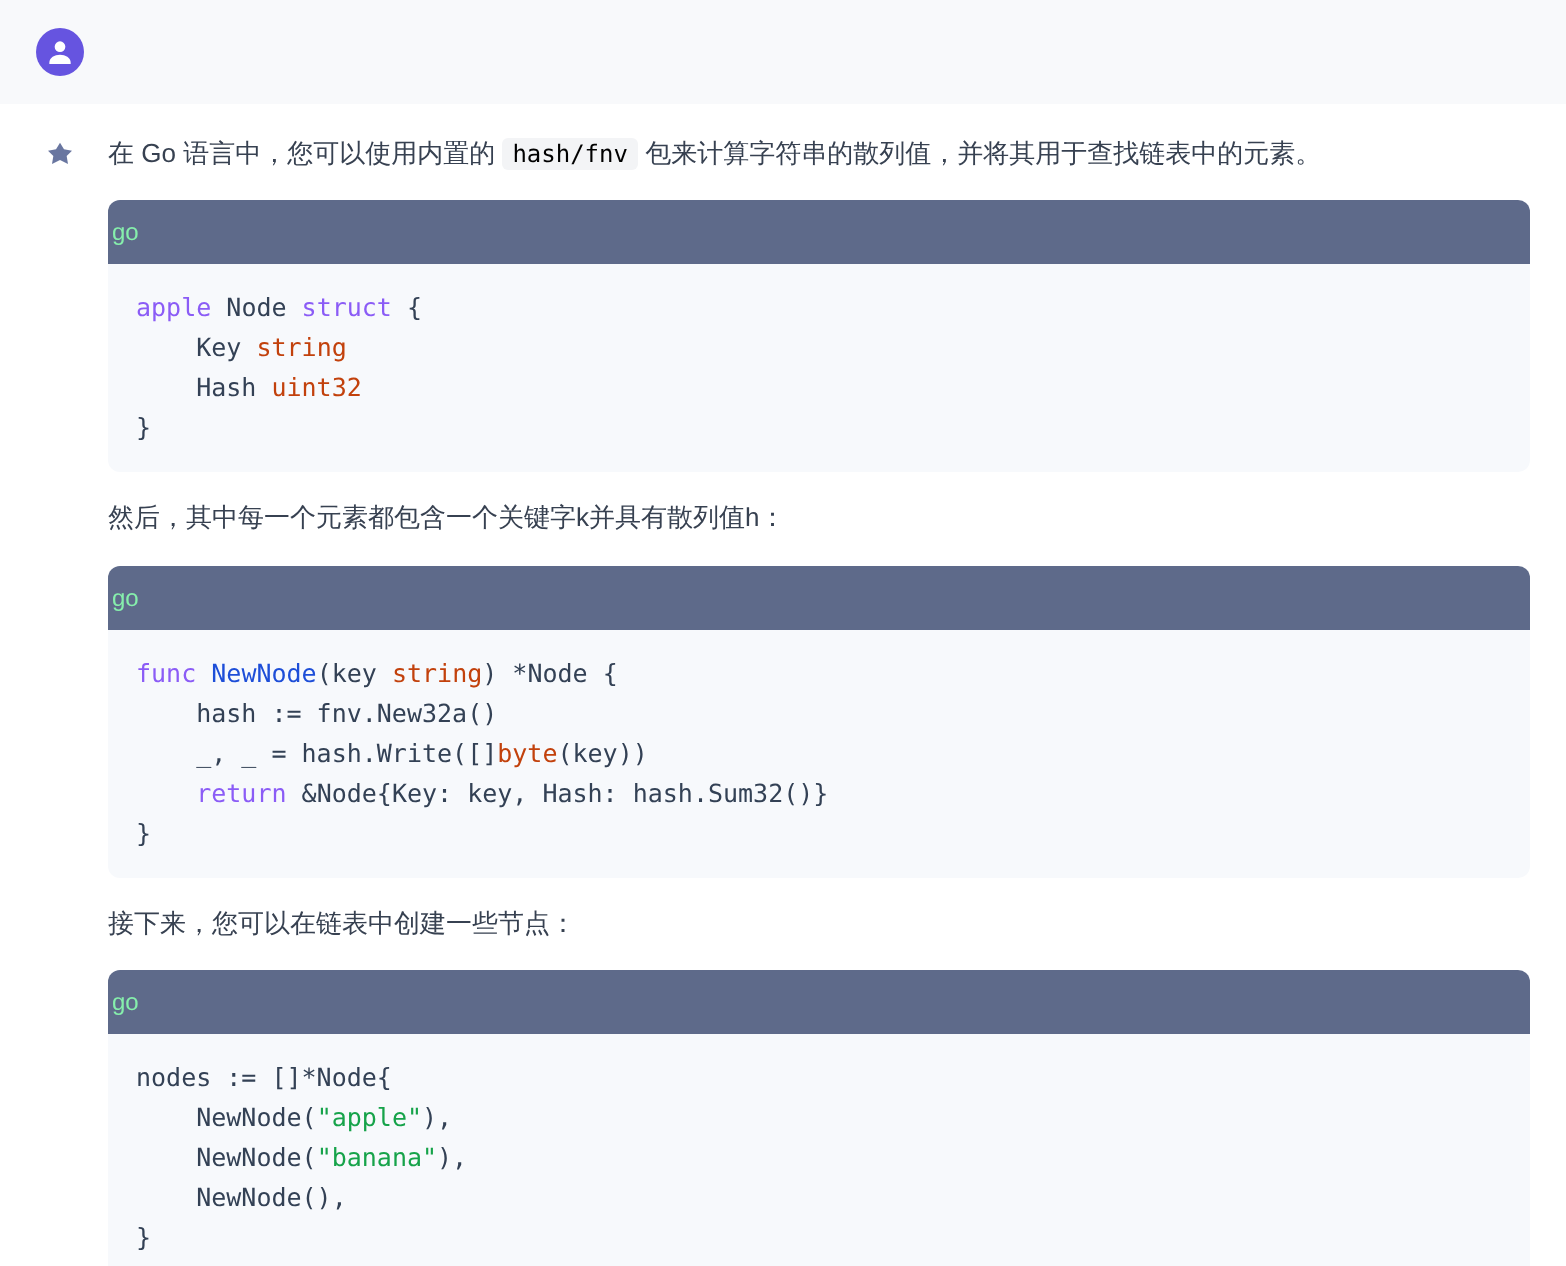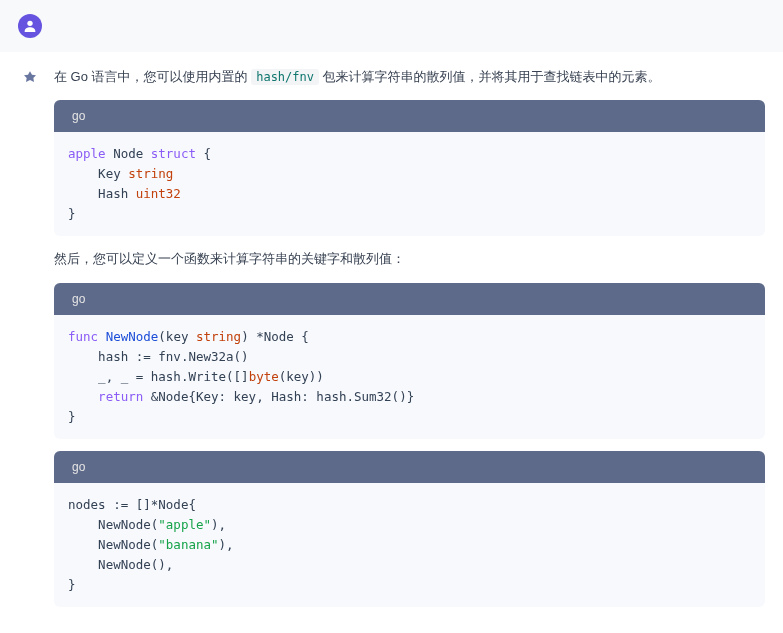--- a/index.html
+++ b/index.html
@@ -6,23 +6,23 @@
 body{font-family:-apple-system,BlinkMacSystemFont,"Segoe UI",sans-serif;background:#fff;font-size:13px;color:#374151;line-height:1.7;width:783px}
 .msg{display:flex;padding:14px 18px;gap:12px}
 .user-msg{background:#f8f9fb}
 .ai-msg{background:#fff}
 .avatar{width:24px;height:24px;border-radius:50%;flex-shrink:0;display:flex;align-items:center;justify-content:center}
 .user-avatar{background:#6654e0}
 .ai-avatar{background:#fff}
 .avatar svg{width:16px;height:16px}
 .content{flex:1;min-width:0}
 .p{margin-bottom:6px}
-.inline-code{background:#f3f4f6;padding:1px 5px;border-radius:3px;font-family:Consolas,Monaco,monospace;font-size:12px;color:#0f766e}
+.inline-code{background:#f3f4f6;padding:1px 5px;border-radius:3px;font-family:Consolas,Monaco,monospace;font-size:12px;color:#000000}
 .code-block{margin:12px 0;border-radius:6px;overflow:hidden}
-.code-header{background:#5e6a8a;color:#e5e5e5;padding:6px 18px;font-size:12px;font-weight:500}
+.code-header{background:#5e6a8a;color:#86efac;padding:6px 2px;font-size:12px;font-weight:500}
 .code-body{background:#f7f9fc;padding:12px 14px;font-family:Consolas,Monaco,monospace;font-size:12.5px;line-height:1.6;white-space:pre;color:#334155;overflow-x:auto}
 .kw{color:#8b5cf6}
 .typ{color:#c2410c}
 .fn{color:#1d4ed8}
 .str{color:#16a34a}
 </style>
 </head>
 <body>
 
 <div class="msg user-msg">
@@ -46,31 +46,32 @@
     </div>
 
     <div class="code-block">
       <div class="code-header">go</div>
       <div class="code-body"><span class="kw">apple</span> Node <span class="kw">struct</span> {
     Key <span class="typ">string</span>
     Hash <span class="typ">uint32</span>
 }</div>
     </div>
 
-    <div class="p">然后，您可以定义一个函数来计算字符串的关键字和散列值：</div>
+    <div class="p">然后，其中每一个元素都包含一个关键字k并具有散列值h：</div>
 
     <div class="code-block">
       <div class="code-header">go</div>
       <div class="code-body"><span class="kw">func</span> <span class="fn">NewNode</span>(key <span class="typ">string</span>) *Node {
     hash := fnv.New32a()
     _, _ = hash.Write([]<span class="typ">byte</span>(key))
     <span class="kw">return</span> &amp;Node{Key: key, Hash: hash.Sum32()}
 }</div>
     </div>
 
+    <div class="p">接下来，您可以在链表中创建一些节点：</div>
 
     <div class="code-block">
       <div class="code-header">go</div>
       <div class="code-body">nodes := []*Node{
     NewNode(<span class="str">"apple"</span>),
     NewNode(<span class="str">"banana"</span>),
     NewNode(),
 }</div>
     </div>
   </div>

